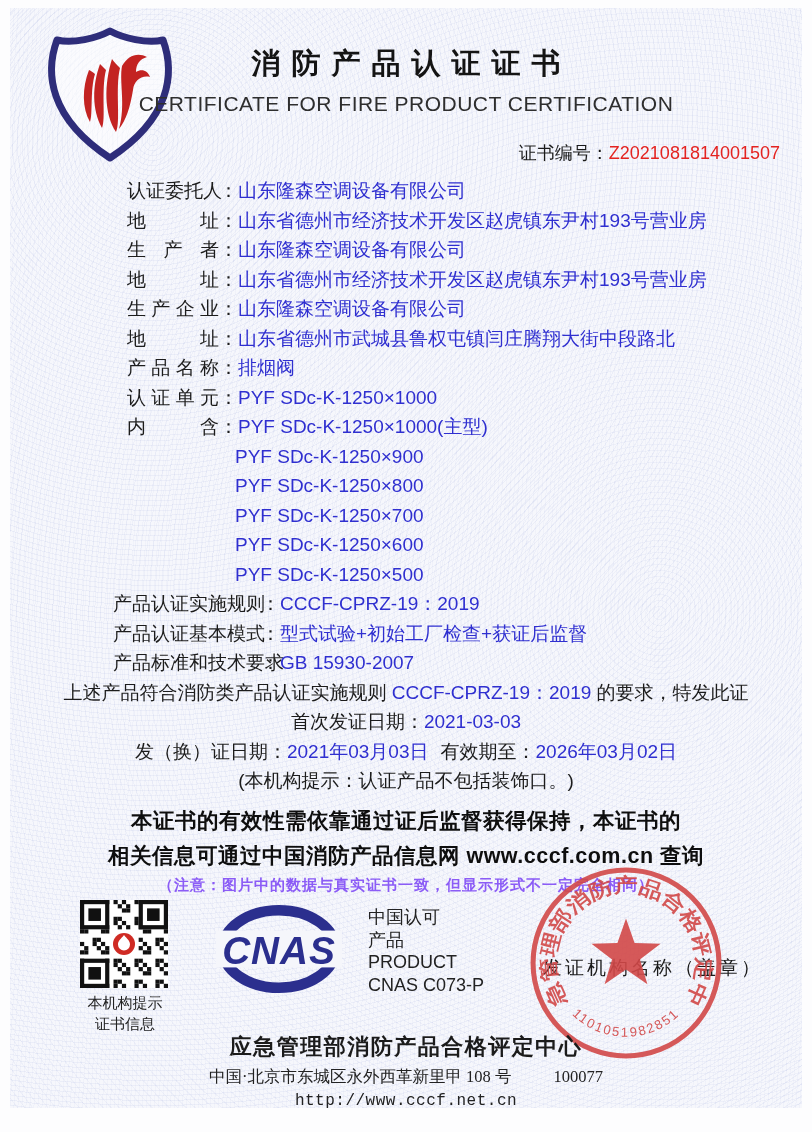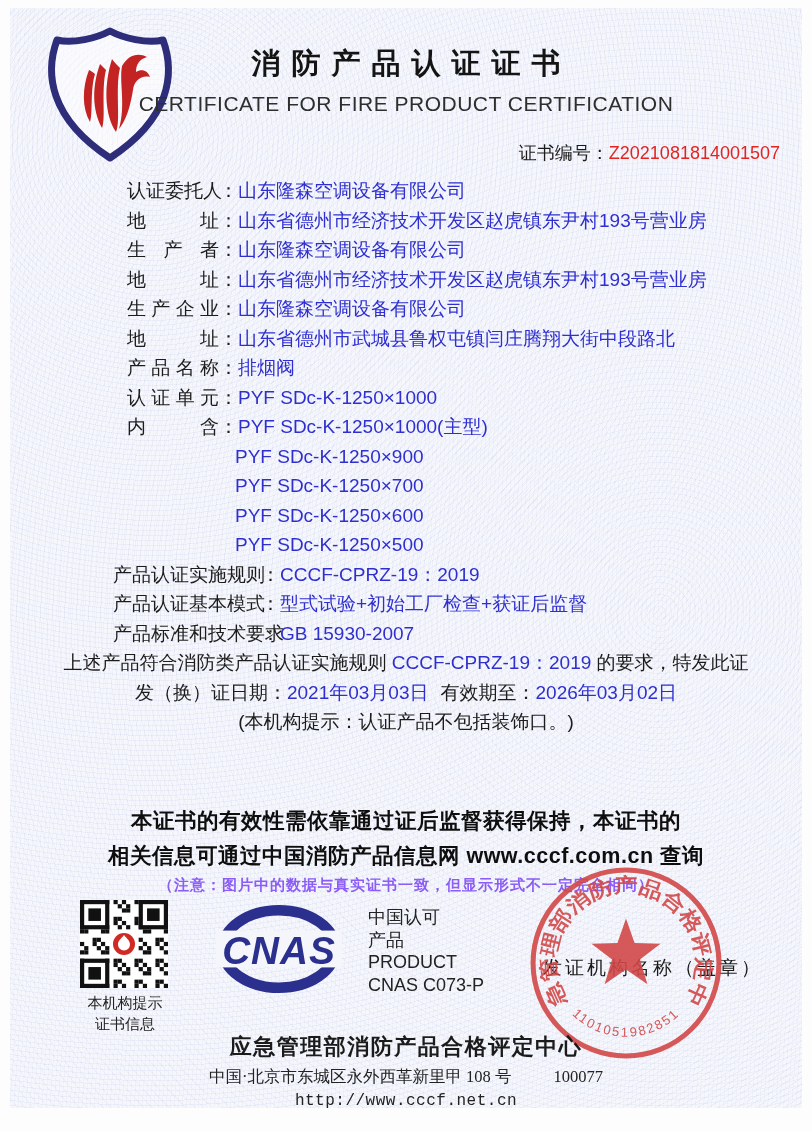--- a/index.html
+++ b/index.html
@@ -107,29 +107,31 @@
     <div class="row f"><span class="flabel">地址</span><span>：</span><span class="val">山东省德州市经济技术开发区赵虎镇东尹村193号营业房</span></div>
     <div class="row f"><span class="flabel">生产者</span><span>：</span><span class="val">山东隆森空调设备有限公司</span></div>
     <div class="row f"><span class="flabel">地址</span><span>：</span><span class="val">山东省德州市经济技术开发区赵虎镇东尹村193号营业房</span></div>
     <div class="row f"><span class="flabel">生产企业</span><span>：</span><span class="val">山东隆森空调设备有限公司</span></div>
     <div class="row f"><span class="flabel">地址</span><span>：</span><span class="val">山东省德州市武城县鲁权屯镇闫庄腾翔大街中段路北</span></div>
     <div class="row f"><span class="flabel">产品名称</span><span>：</span><span class="val">排烟阀</span></div>
     <div class="row f"><span class="flabel">认证单元</span><span>：</span><span class="val">PYF SDc-K-1250×1000</span></div>
     <div class="row f"><span class="flabel">内含</span><span>：</span><span class="val">PYF SDc-K-1250×1000(主型)</span></div>
 
     <div class="row m"><span class="val">PYF SDc-K-1250×900</span></div>
+    <div class="row m"><span class="val">PYF SDc-K-1250×800</span></div>
     <div class="row m"><span class="val">PYF SDc-K-1250×700</span></div>
     <div class="row m"><span class="val">PYF SDc-K-1250×600</span></div>
     <div class="row m"><span class="val">PYF SDc-K-1250×500</span></div>
 
     <div class="row r"><span class="rlabel">产品认证实施规则</span><span>：</span><span class="val">CCCF-CPRZ-19：2019</span></div>
     <div class="row r"><span class="rlabel">产品认证基本模式</span><span>：</span><span class="val">型式试验+初始工厂检查+获证后监督</span></div>
     <div class="row r"><span class="rlabel">产品标准和技术要求</span><span>：</span><span class="val">GB 15930-2007</span></div>
 
     <div class="row c"><span>上述产品符合消防类产品认证实施规则 </span><span class="val">CCCF-CPRZ-19：2019</span><span> 的要求，特发此证</span></div>
+    <div class="row c"><span>首次发证日期</span><span>：</span><span class="val">2021-03-03</span></div>
     <div class="row c"><span>发（换）证日期</span><span>：</span><span class="val">2021年03月03日</span><span class="gap"></span><span>有效期至</span><span>：</span><span class="val">2026年03月02日</span></div>
     <div class="row c"><span>(本机构提示：认证产品不包括装饰口。)</span></div>
   </div>
 
   <div class="notice">
     <div>本证书的有效性需依靠通过证后监督获得保持，本证书的</div>
     <div>相关信息可通过中国消防产品信息网 www.cccf.com.cn 查询</div>
   </div>
   <div class="red-note">（注意：图片中的数据与真实证书一致，但显示形式不一定完全相同）</div>
 

